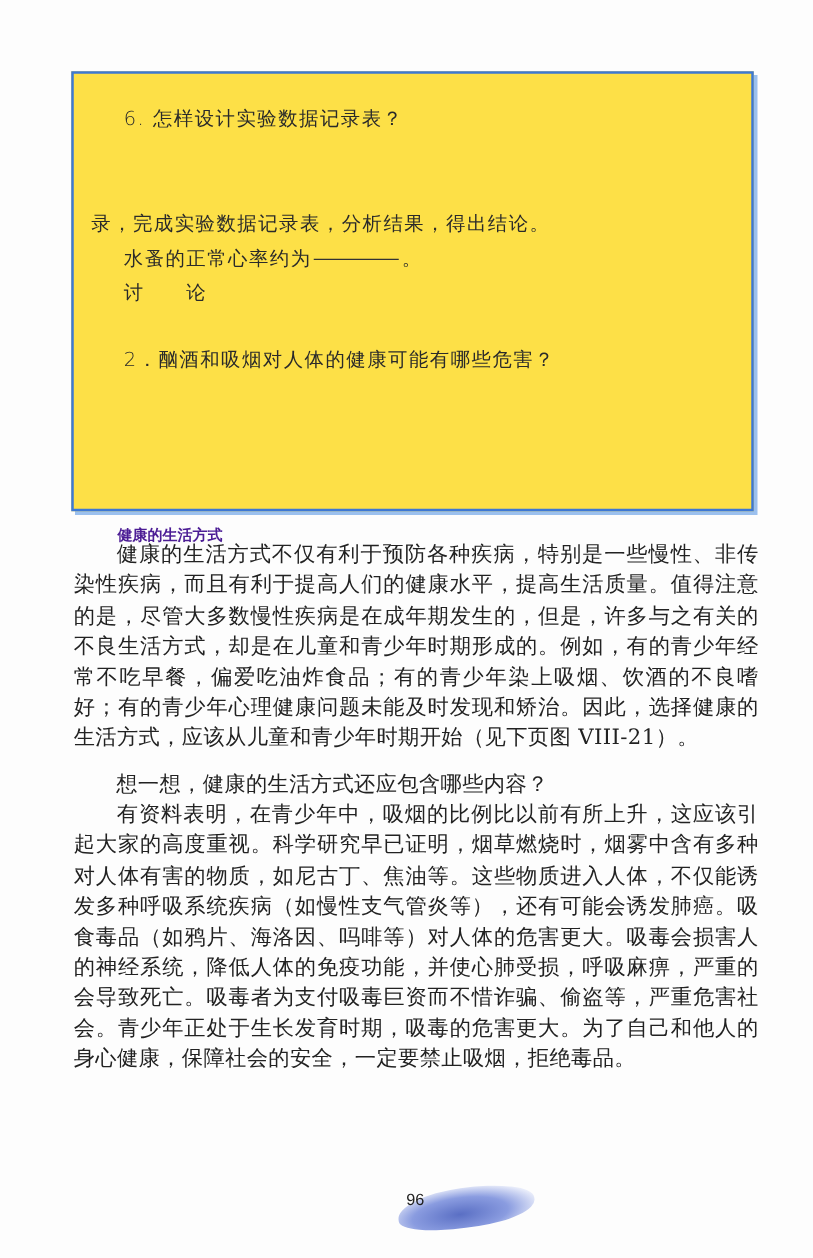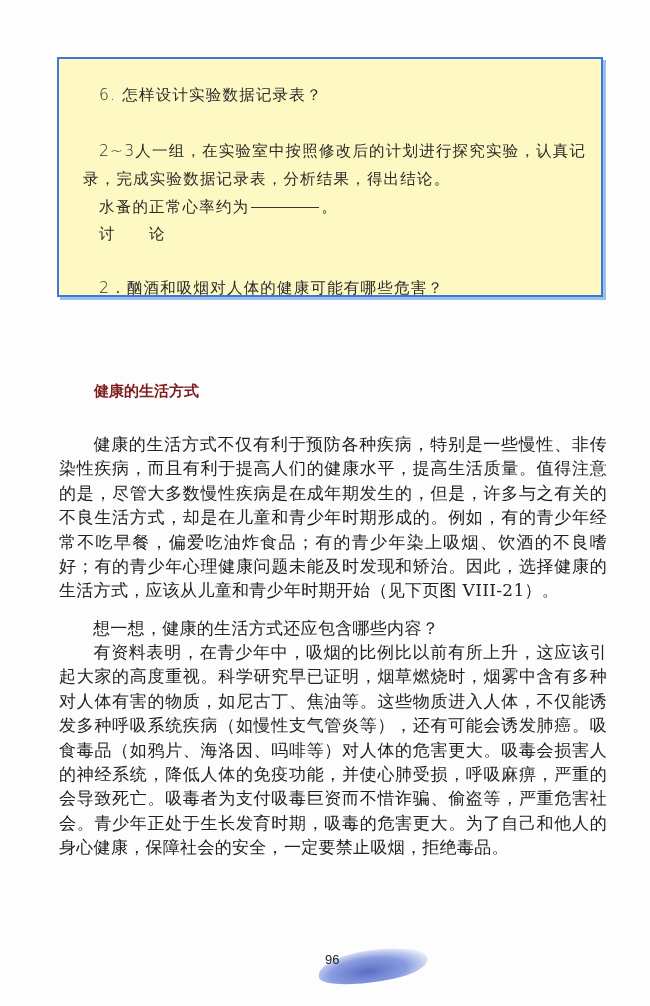--- a/index.html
+++ b/index.html
@@ -3,42 +3,42 @@
 <meta charset="utf-8">
 <style>
   html, body { margin: 0; padding: 0; }
   body {
     width: 650px; height: 1006px; position: relative; overflow: hidden;
     background: #fdfdfd;
     font-family: "DejaVu Serif", "Liberation Serif", serif;
     color: #222;
   }
   .box {
-    position: absolute; left: 57px; top: 57px; width: 546px; height: 240px;
+    position: absolute; left: 57px; top: 57px; width: 546px; height: 352px;
     border: 2px solid #3d78d4;
     box-shadow: 3px 3px 0 #9bc0ee;
-    background: #fef9c3;
+    background: #fde047;
     box-sizing: border-box;
   }
   .box .line {
     position: absolute; left: 0; right: 0;
     font-size: 15.5px; letter-spacing: 1.2px; color: #2a2a2a;
     white-space: nowrap;
     font-family: "DejaVu Sans", "Liberation Sans", sans-serif;
     font-weight: 300;
   }
   .box .red { color: #e8336a; }
   .blank {
     display: inline-block; width: 68px; border-bottom: 1px solid #333;
     vertical-align: middle; margin: 0 2px;
   }
   .sec-title {
-    position: absolute; left: 94px; top: 382px;
+    position: absolute; left: 94px; top: 420px;
     font-family: "DejaVu Sans", "Liberation Sans", sans-serif;
-    font-weight: bold; font-size: 15px; color: #7f1d1d;
+    font-weight: bold; font-size: 12px; color: #4c1d95;
   }
   .para {
     position: absolute; left: 59px; width: 548px;
     font-size: 17px; line-height: 24.4px; color: #222;
     text-align: justify; letter-spacing: 0.3px;
   }
   .para .indent { display: inline-block; width: 34px; }
   .pagenum {
     position: absolute; left: 318px; top: 950px;
     width: 110px; height: 34px;
@@ -52,22 +52,21 @@
   .pagenum .num {
     position: absolute; left: 7px; top: 2px;
     font-family: "Liberation Sans", sans-serif; font-size: 13px; color: #222;
   }
 </style>
 </head>
 <body>
 
 <div class="box">
   <div class="line" style="top:26px; left:40px;">6. 怎样设计实验数据记录表？</div>
-  <div class="line" style="top:82px; left:40px;">2~3人一组，在实验室中按照修改后的计划进行探究实验，认真记</div>
-  <div class="line" style="top:110px; left:24px;">录，完成实验数据记录表，分析结果，得出结论。</div>
+  <div class="line" style="top:110px; left:14px;">录，完成实验数据记录表，分析结果，得出结论。</div>
   <div class="line" style="top:138px; left:40px;">
     <span>水蚤的正常心率约为</span><span class="blank"></span><span>。</span>
   </div>
   <div class="line" style="top:165px; left:40px;">讨　　论</div>
   <div class="line" style="top:219px; left:40px;">2．酗酒和吸烟对人体的健康可能有哪些危害？</div>
 </div>
 
 <div class="sec-title">健康的生活方式</div>
 
 <div class="para" style="top:420px;margin-top:12px;">

